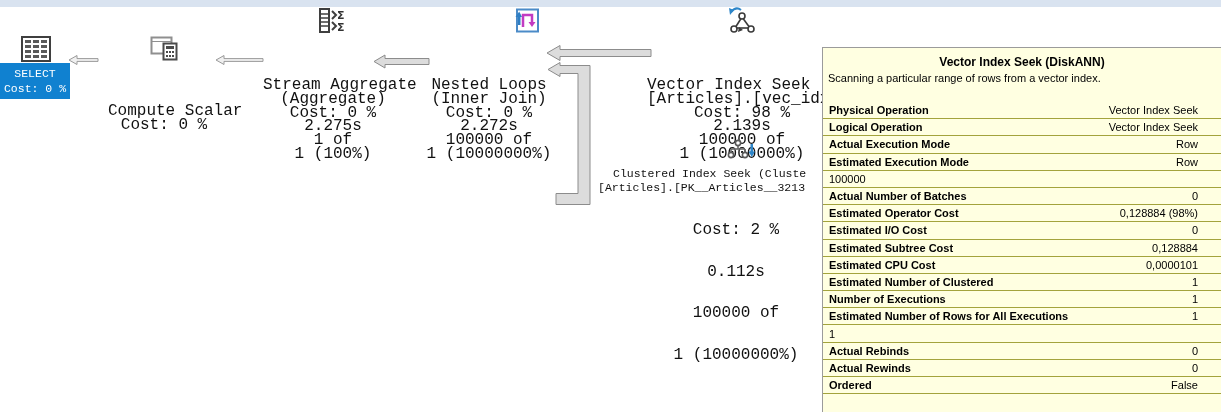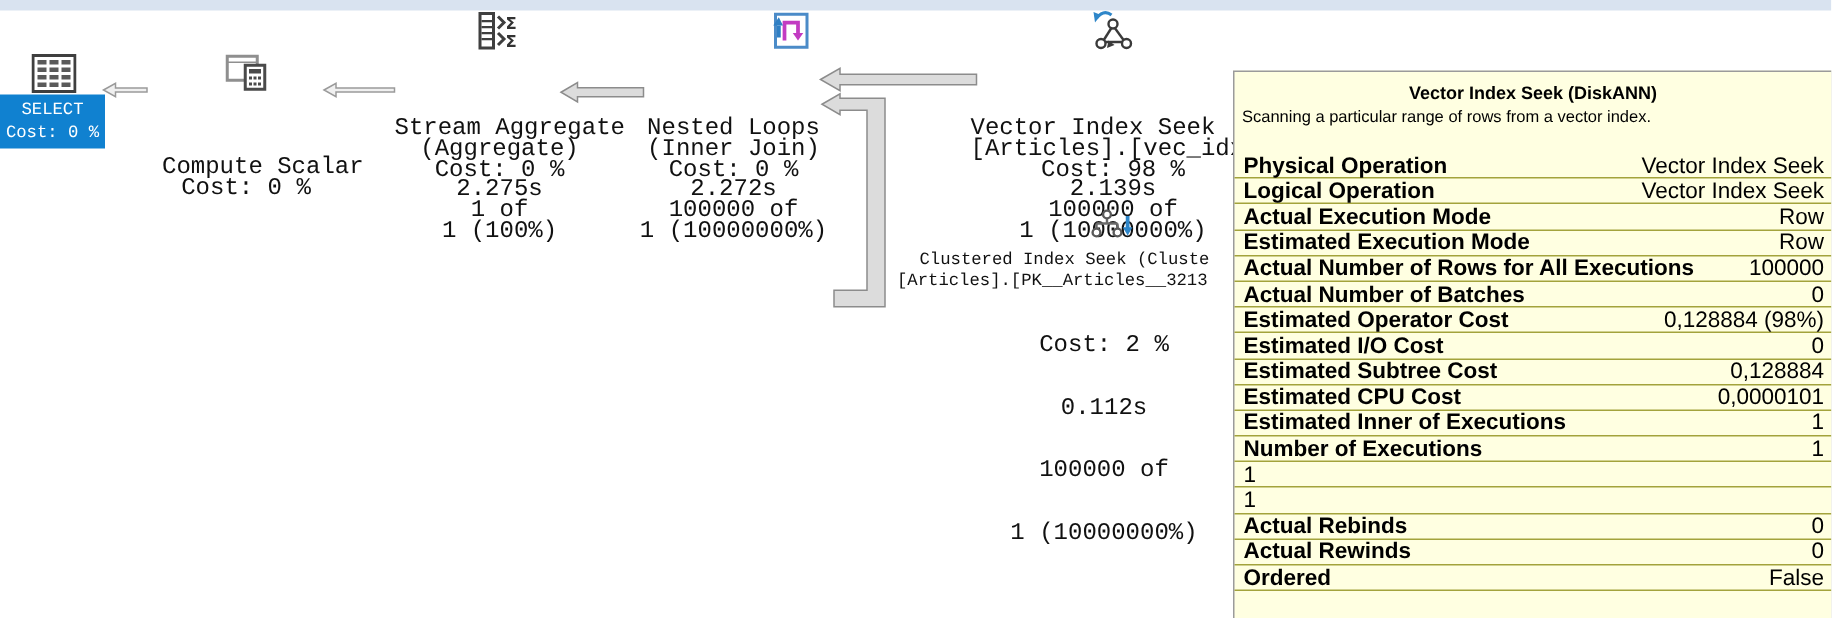--- a/index.html
+++ b/index.html
@@ -17,21 +17,21 @@
           color:#fff;text-align:center;font-size:11.5px;line-height:15px;padding-top:3px;
           box-sizing:border-box;z-index:2;}
   
   #tooltip{position:absolute;left:822px;top:47px;width:400px;height:366px;background:#ffffe1;
            border:1px solid #9b9b9b;box-sizing:border-box;z-index:5;
            font-family:"Liberation Sans","DejaVu Sans",sans-serif;color:#000;}
   #tooltip .tt-title{margin-top:7px;text-align:center;font-weight:bold;font-size:12px;}
   #tooltip .tt-desc{margin:3px 0 15px 5px;font-size:11px;}
   #tooltip .tt-rows{position:absolute;left:0;right:0;top:54px;}
   .tt-row{display:flex;justify-content:space-between;align-items:center;height:17.2px;
-          box-sizing:border-box;border-bottom:1px solid #a3a33c;padding:0 5px 0 6px;font-size:15px;}
+          box-sizing:border-box;border-bottom:1px solid #a3a33c;padding:0 23px 0 6px;font-size:11px;}
   .tt-label{font-weight:bold;white-space:nowrap;}
   .tt-value{white-space:nowrap;text-align:center;}
 </style>
 </head>
 <body>
 
 <div id="canvas">
   <div class="topstrip"></div>
 
   <svg id="edges" width="1221" height="412">
@@ -175,21 +175,20 @@
           <span class="tt-label">Actual Execution Mode</span>
           <span class="tt-value">Row</span>
         </div>
 
         <div class="tt-row">
           <span class="tt-label">Estimated Execution Mode</span>
           <span class="tt-value">Row</span>
         </div>
 
         <div class="tt-row">
-          <span class="tt-label">Actual Number of Rows for All Executions</span>
           <span class="tt-value">100000</span>
         </div>
 
         <div class="tt-row">
           <span class="tt-label">Actual Number of Batches</span>
           <span class="tt-value">0</span>
         </div>
 
         <div class="tt-row">
           <span class="tt-label">Estimated Operator Cost</span>
@@ -205,30 +204,31 @@
           <span class="tt-label">Estimated Subtree Cost</span>
           <span class="tt-value">0,128884</span>
         </div>
 
         <div class="tt-row">
           <span class="tt-label">Estimated CPU Cost</span>
           <span class="tt-value">0,0000101</span>
         </div>
 
         <div class="tt-row">
-          <span class="tt-label">Estimated Inner of Executions</span>
+          <span class="tt-label">Estimated Number of Clustered</span>
           <span class="tt-value">1</span>
         </div>
 
         <div class="tt-row">
           <span class="tt-label">Number of Executions</span>
           <span class="tt-value">1</span>
         </div>
 
         <div class="tt-row">
+          <span class="tt-label">Estimated Number of Rows for All Executions</span>
           <span class="tt-value">1</span>
         </div>
 
         <div class="tt-row">
           <span class="tt-value">1</span>
         </div>
 
 
         <div class="tt-row">
           <span class="tt-label">Actual Rebinds</span>

